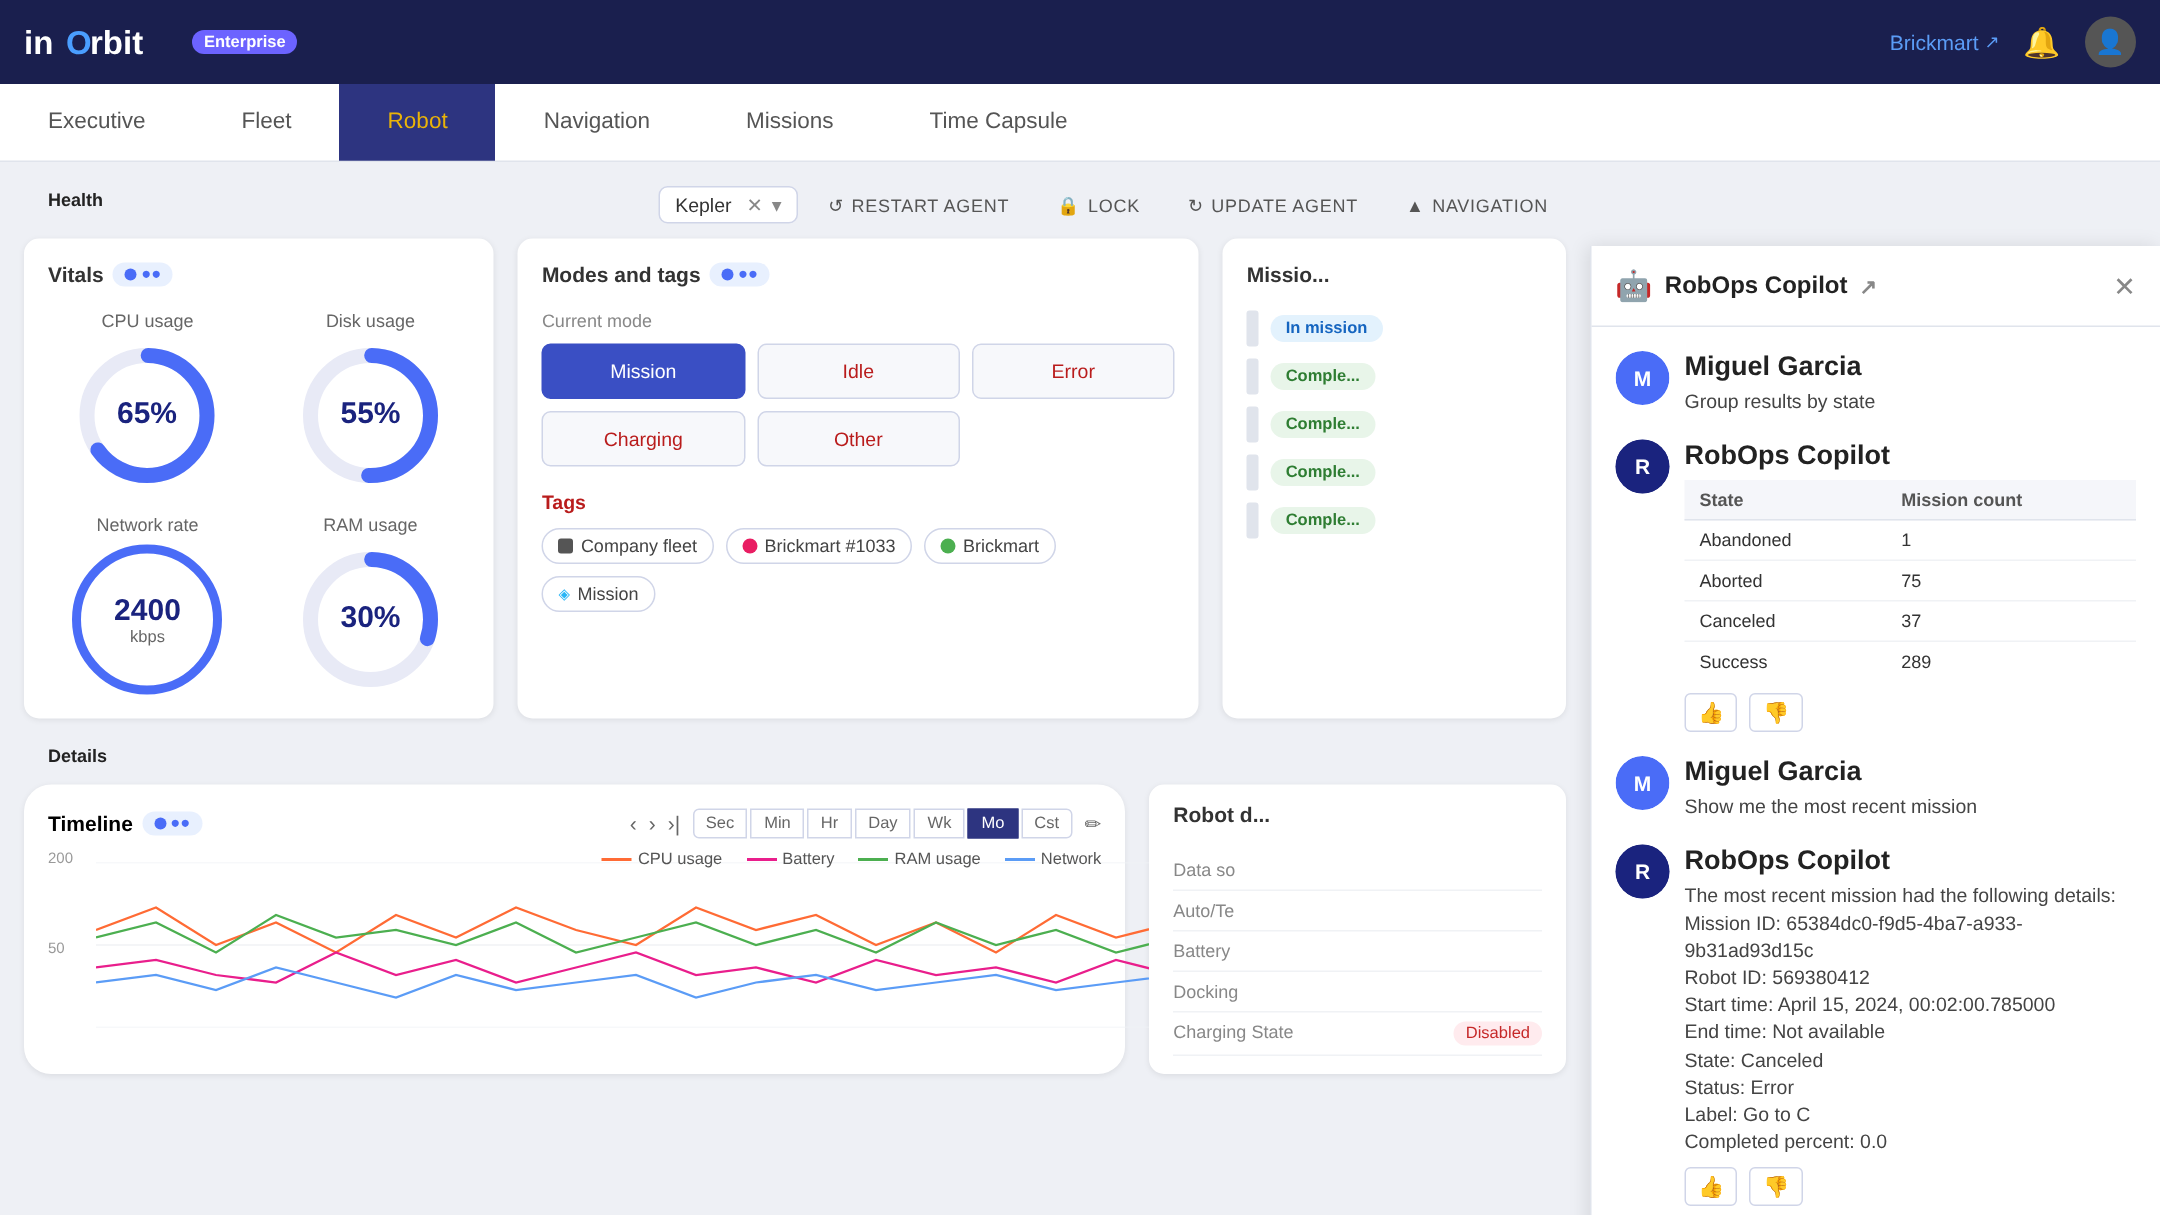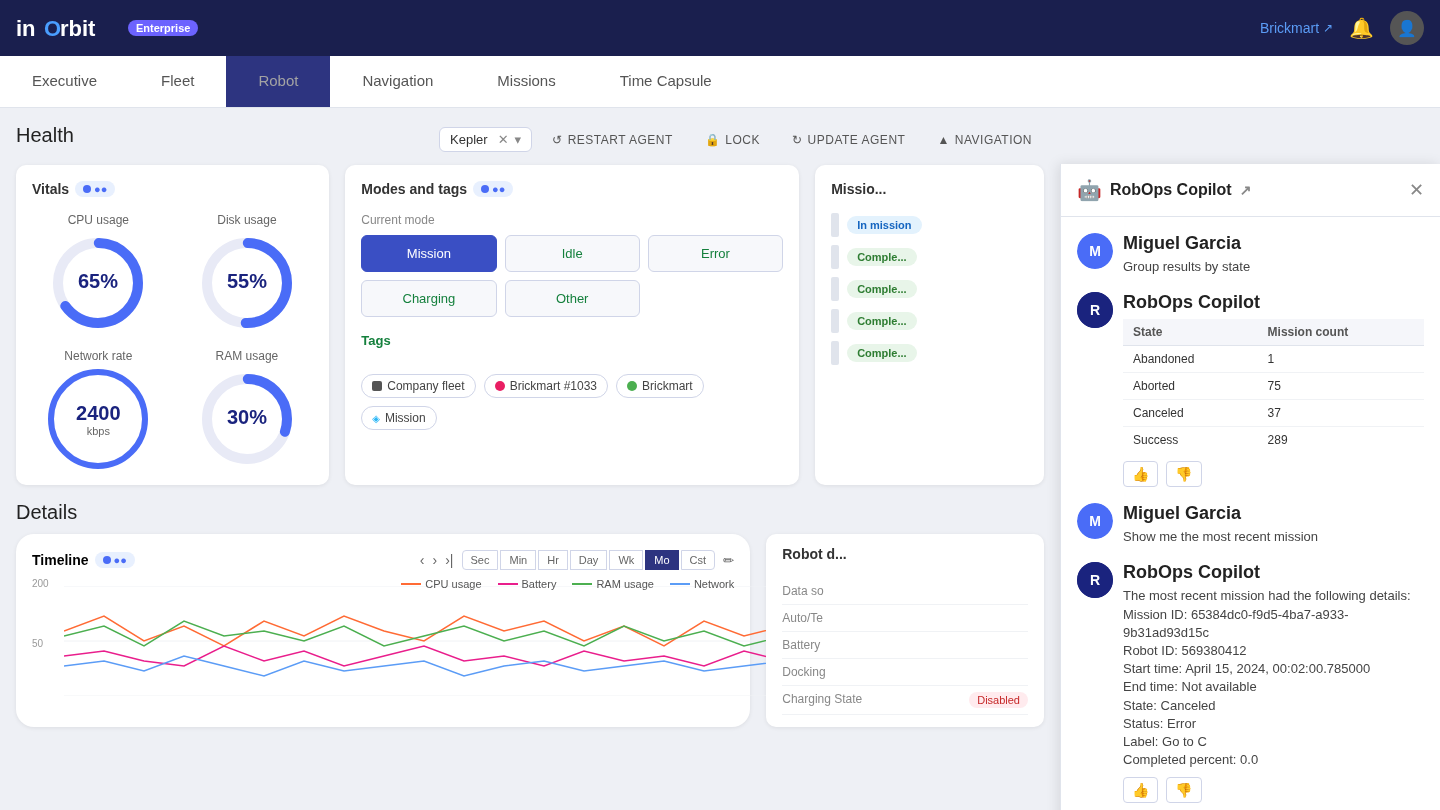--- a/index.html
+++ b/index.html
@@ -42,21 +42,21 @@
       display: flex;
       align-items: center;
       font-size: 15px;
       color: #555;
       cursor: pointer;
       border-bottom: 3px solid transparent;
       font-weight: 400;
     }
     .nav-tab.active {
       background: #2d3480;
-      color: #a3a3a3;
+      color: #eab308;
       border-bottom: 3px solid #2d3480;
       font-weight: 500;
     }
 
     
     .main-content {
       display: flex;
       height: calc(810px - 56px - 52px);
       background: #eef0f5;
       overflow: hidden;
@@ -64,21 +64,21 @@
     .left-panel {
       flex: 1;
       padding: 16px;
       overflow-y: auto;
       display: flex;
       flex-direction: column;
       gap: 16px;
     }
 
     
-    .section-title { font-size: 20px; font-weight: 400; color: #222; margin-bottom: 8px; }
+    .section-title { font-size: 12px; font-weight: 700; color: #222; margin-bottom: 8px; margin-left: 16px; }
     .health-filter {
       background: white;
       border: 1px solid #d0d5e8;
       border-radius: 6px;
       display: flex;
       align-items: center;
       padding: 4px 10px;
       gap: 6px;
       font-size: 13px;
       color: #333;
@@ -153,32 +153,32 @@
 
     
     .modes-card { flex: 1; }
     .mode-grid { display: grid; grid-template-columns: 1fr 1fr 1fr; gap: 8px; margin-bottom: 16px; }
     .mode-btn {
       padding: 10px;
       border: 1px solid #d0d5e8;
       border-radius: 6px;
       text-align: center;
       font-size: 13px;
-      color: #15803d;
+      color: #b91c1c;
       cursor: pointer;
       background: #f7f8fb;
     }
     .mode-btn.active {
       background: #3a4fc4;
       color: white;
       border-color: #3a4fc4;
       font-weight: 500;
     }
     .tags-section { }
-    .tags-label { font-size: 13px; font-weight: 600; color: #15803d; margin-bottom: 26px; }
+    .tags-label { font-size: 13px; font-weight: 600; color: #b91c1c; margin-bottom: 10px; }
     .tags-list { display: flex; flex-wrap: wrap; gap: 8px; }
     .tag {
       display: flex;
       align-items: center;
       gap: 5px;
       padding: 4px 10px;
       border: 1px solid #d0d5e8;
       border-radius: 14px;
       font-size: 12px;
       color: #444;

